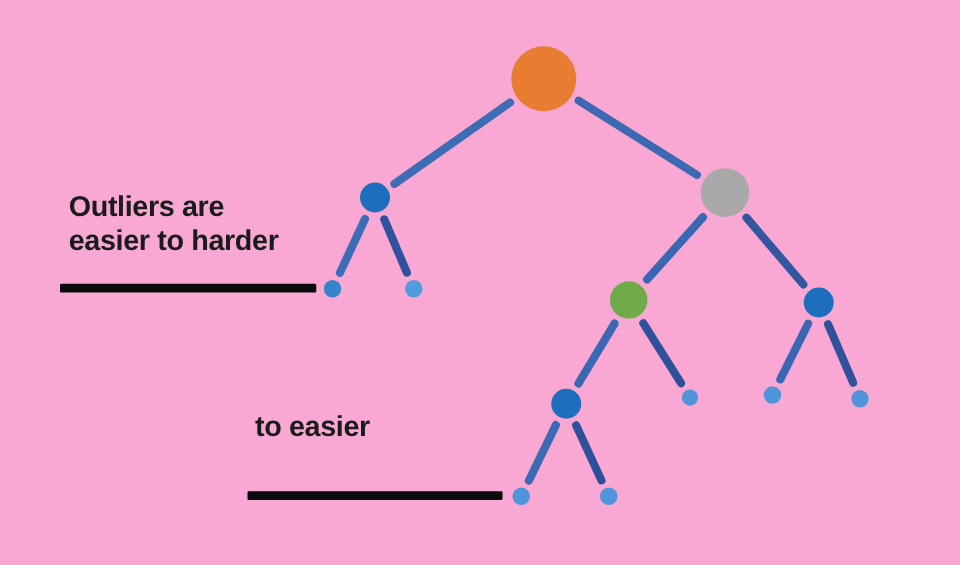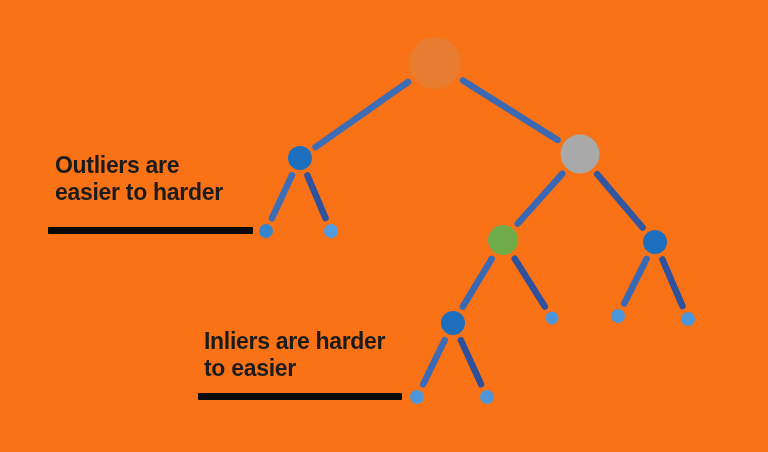--- a/index.html
+++ b/index.html
@@ -5,21 +5,21 @@
   html, body {
     margin: 0;
     padding: 0;
     background: #ffffff;
     font-family: "Liberation Sans", sans-serif;
   }
   .canvas {
     position: relative;
     width: 768px;
     height: 452px;
-    background: #f97316;
+    background: #f9a8d4;
     overflow: hidden;
   }
   svg.tree {
     position: absolute;
     left: 0;
     top: 0;
   }
   .annotation {
     position: absolute;
     font-weight: 700;
@@ -66,18 +66,17 @@
       <circle cx="487" cy="397" r="7" fill="#4E96D9"></circle>
     </svg>
 
   <div class="annotation" style="left: 55px; top: 152px; color: rgb(27, 27, 27);">
     <div>Outliers are</div>
     <div>easier to harder</div>
   </div>
   <div class="underline-bar" style="left: 48px; top: 227px; width: 205px; height: 7px; background: rgb(10, 10, 10);"></div>
 
   <div class="annotation" style="left: 204px; top: 328px; color: rgb(27, 27, 27);">
-    <div>Inliers are harder</div>
     <div>to easier</div>
   </div>
   <div class="underline-bar" style="left: 198px; top: 393px; width: 204px; height: 7px; background: rgb(10, 10, 10);"></div>
 
 </div>
 
 </body></html>

